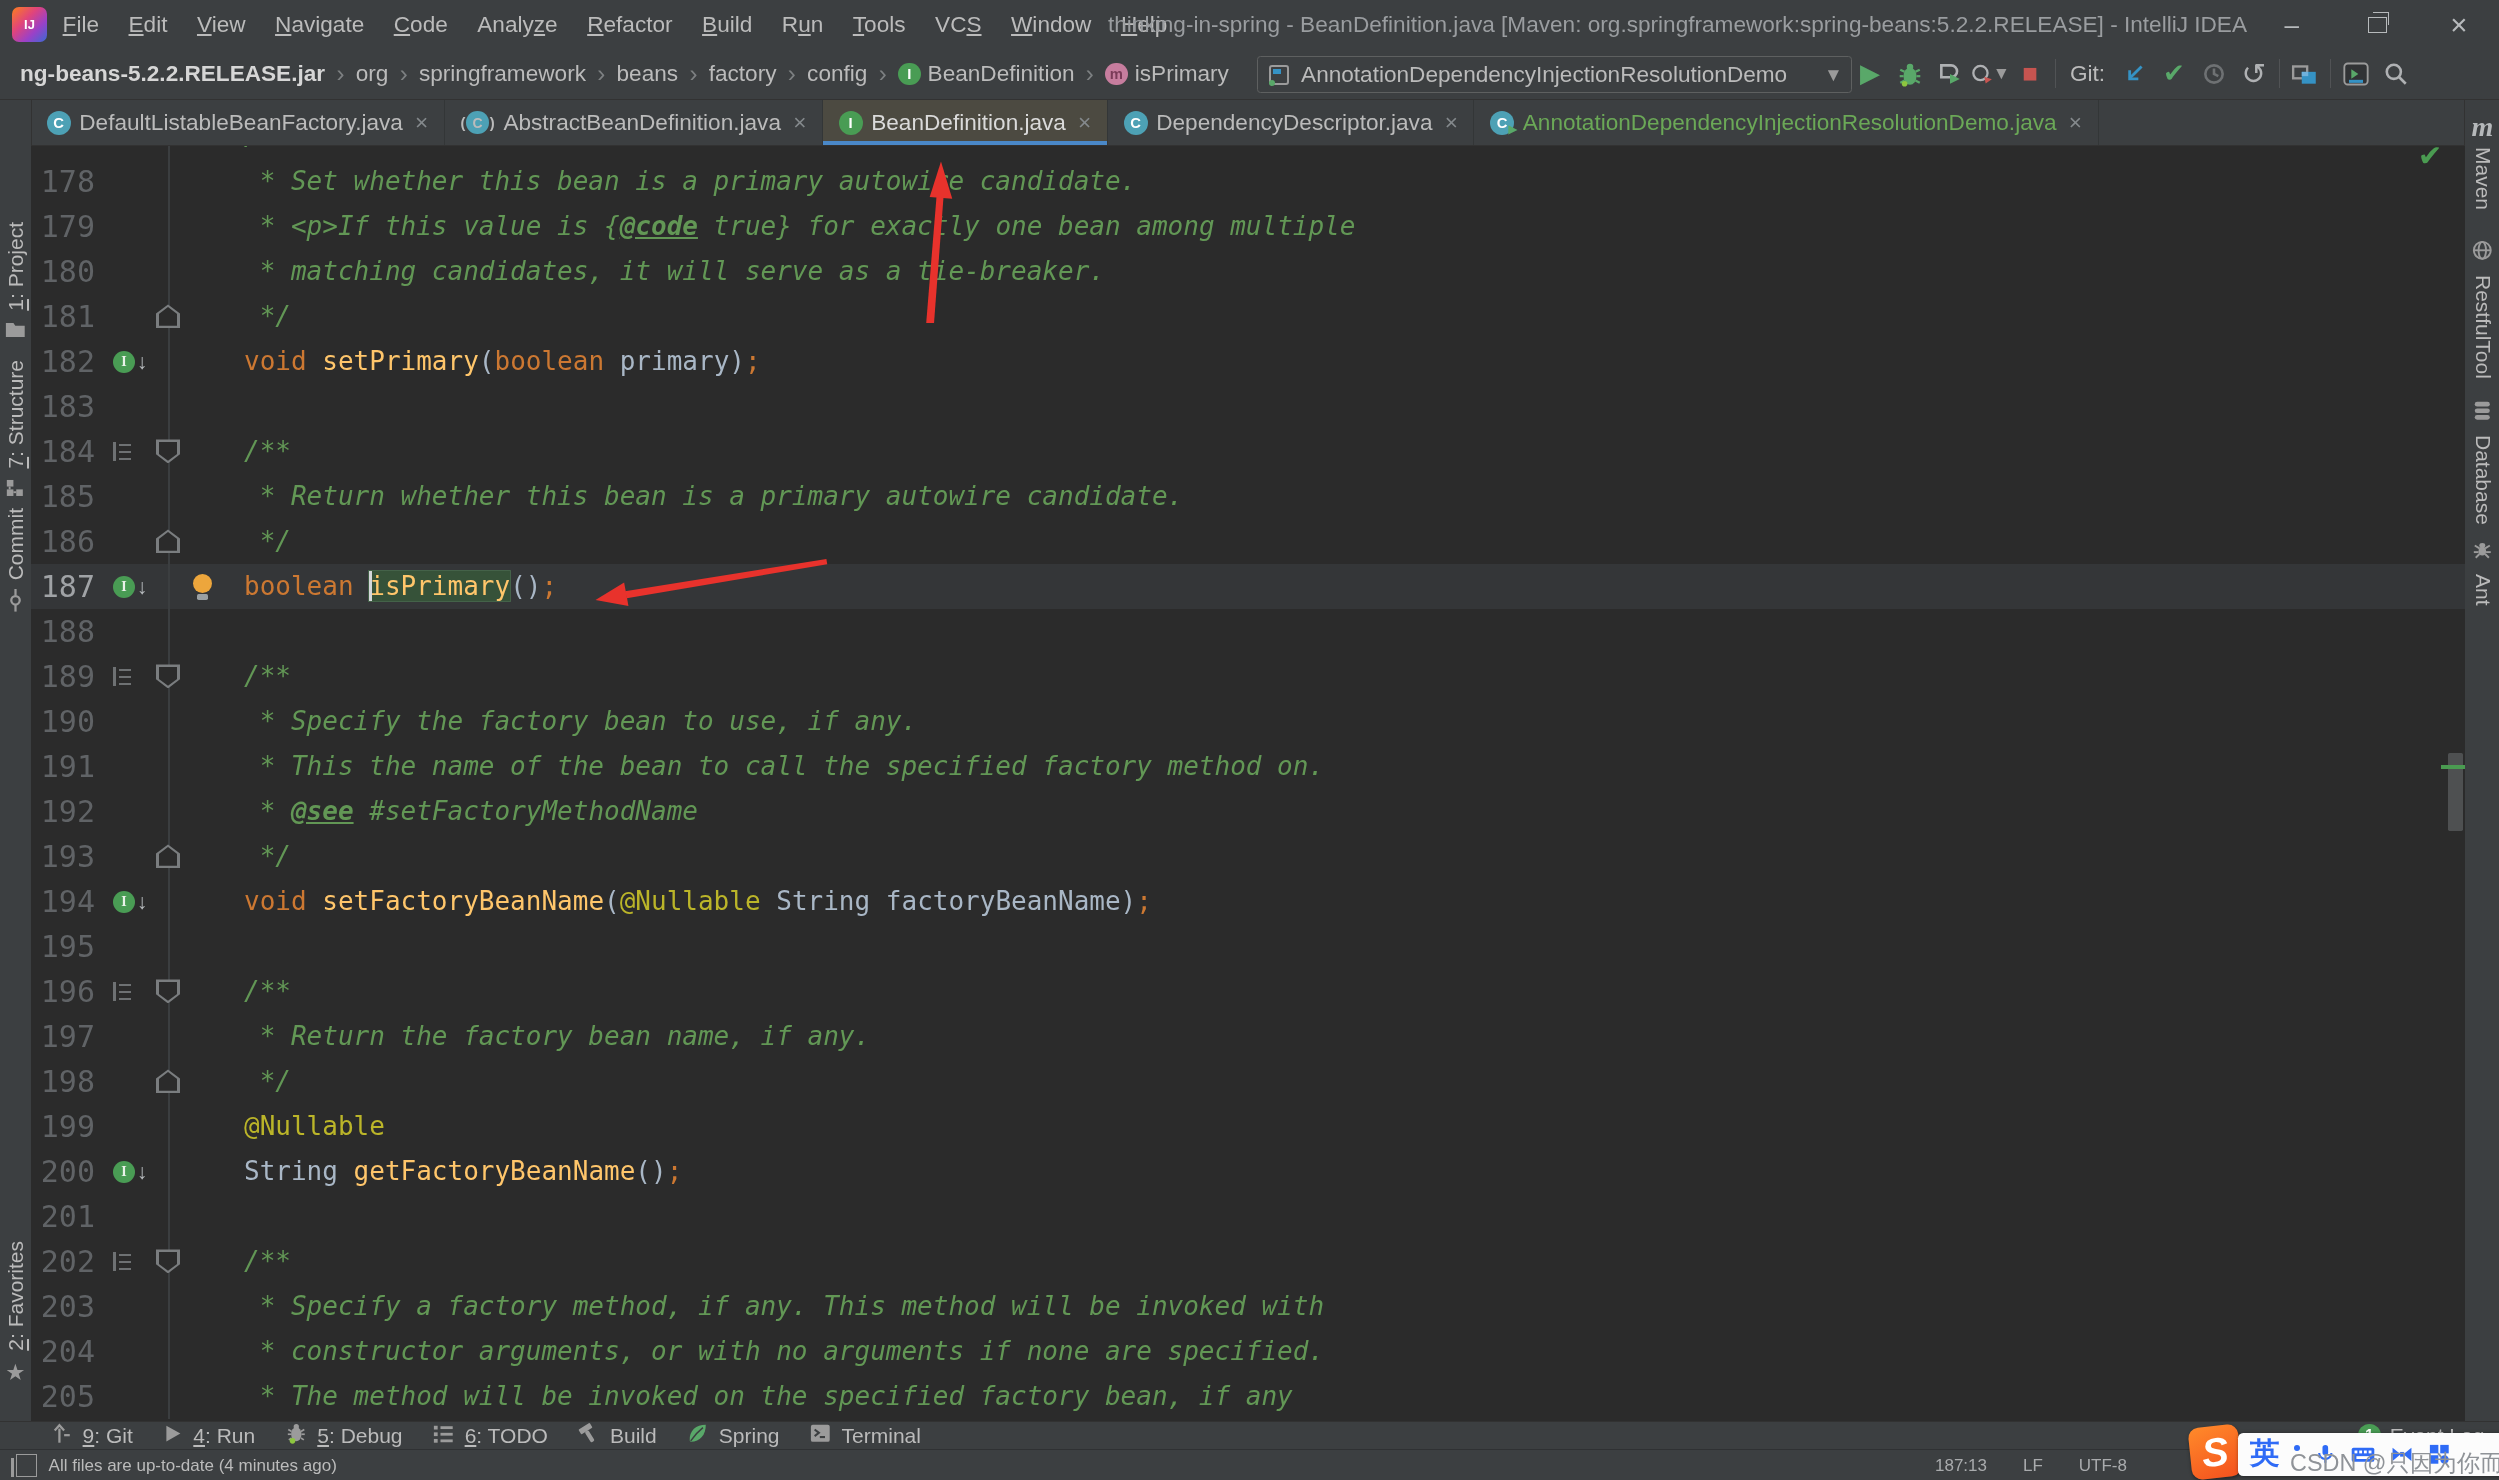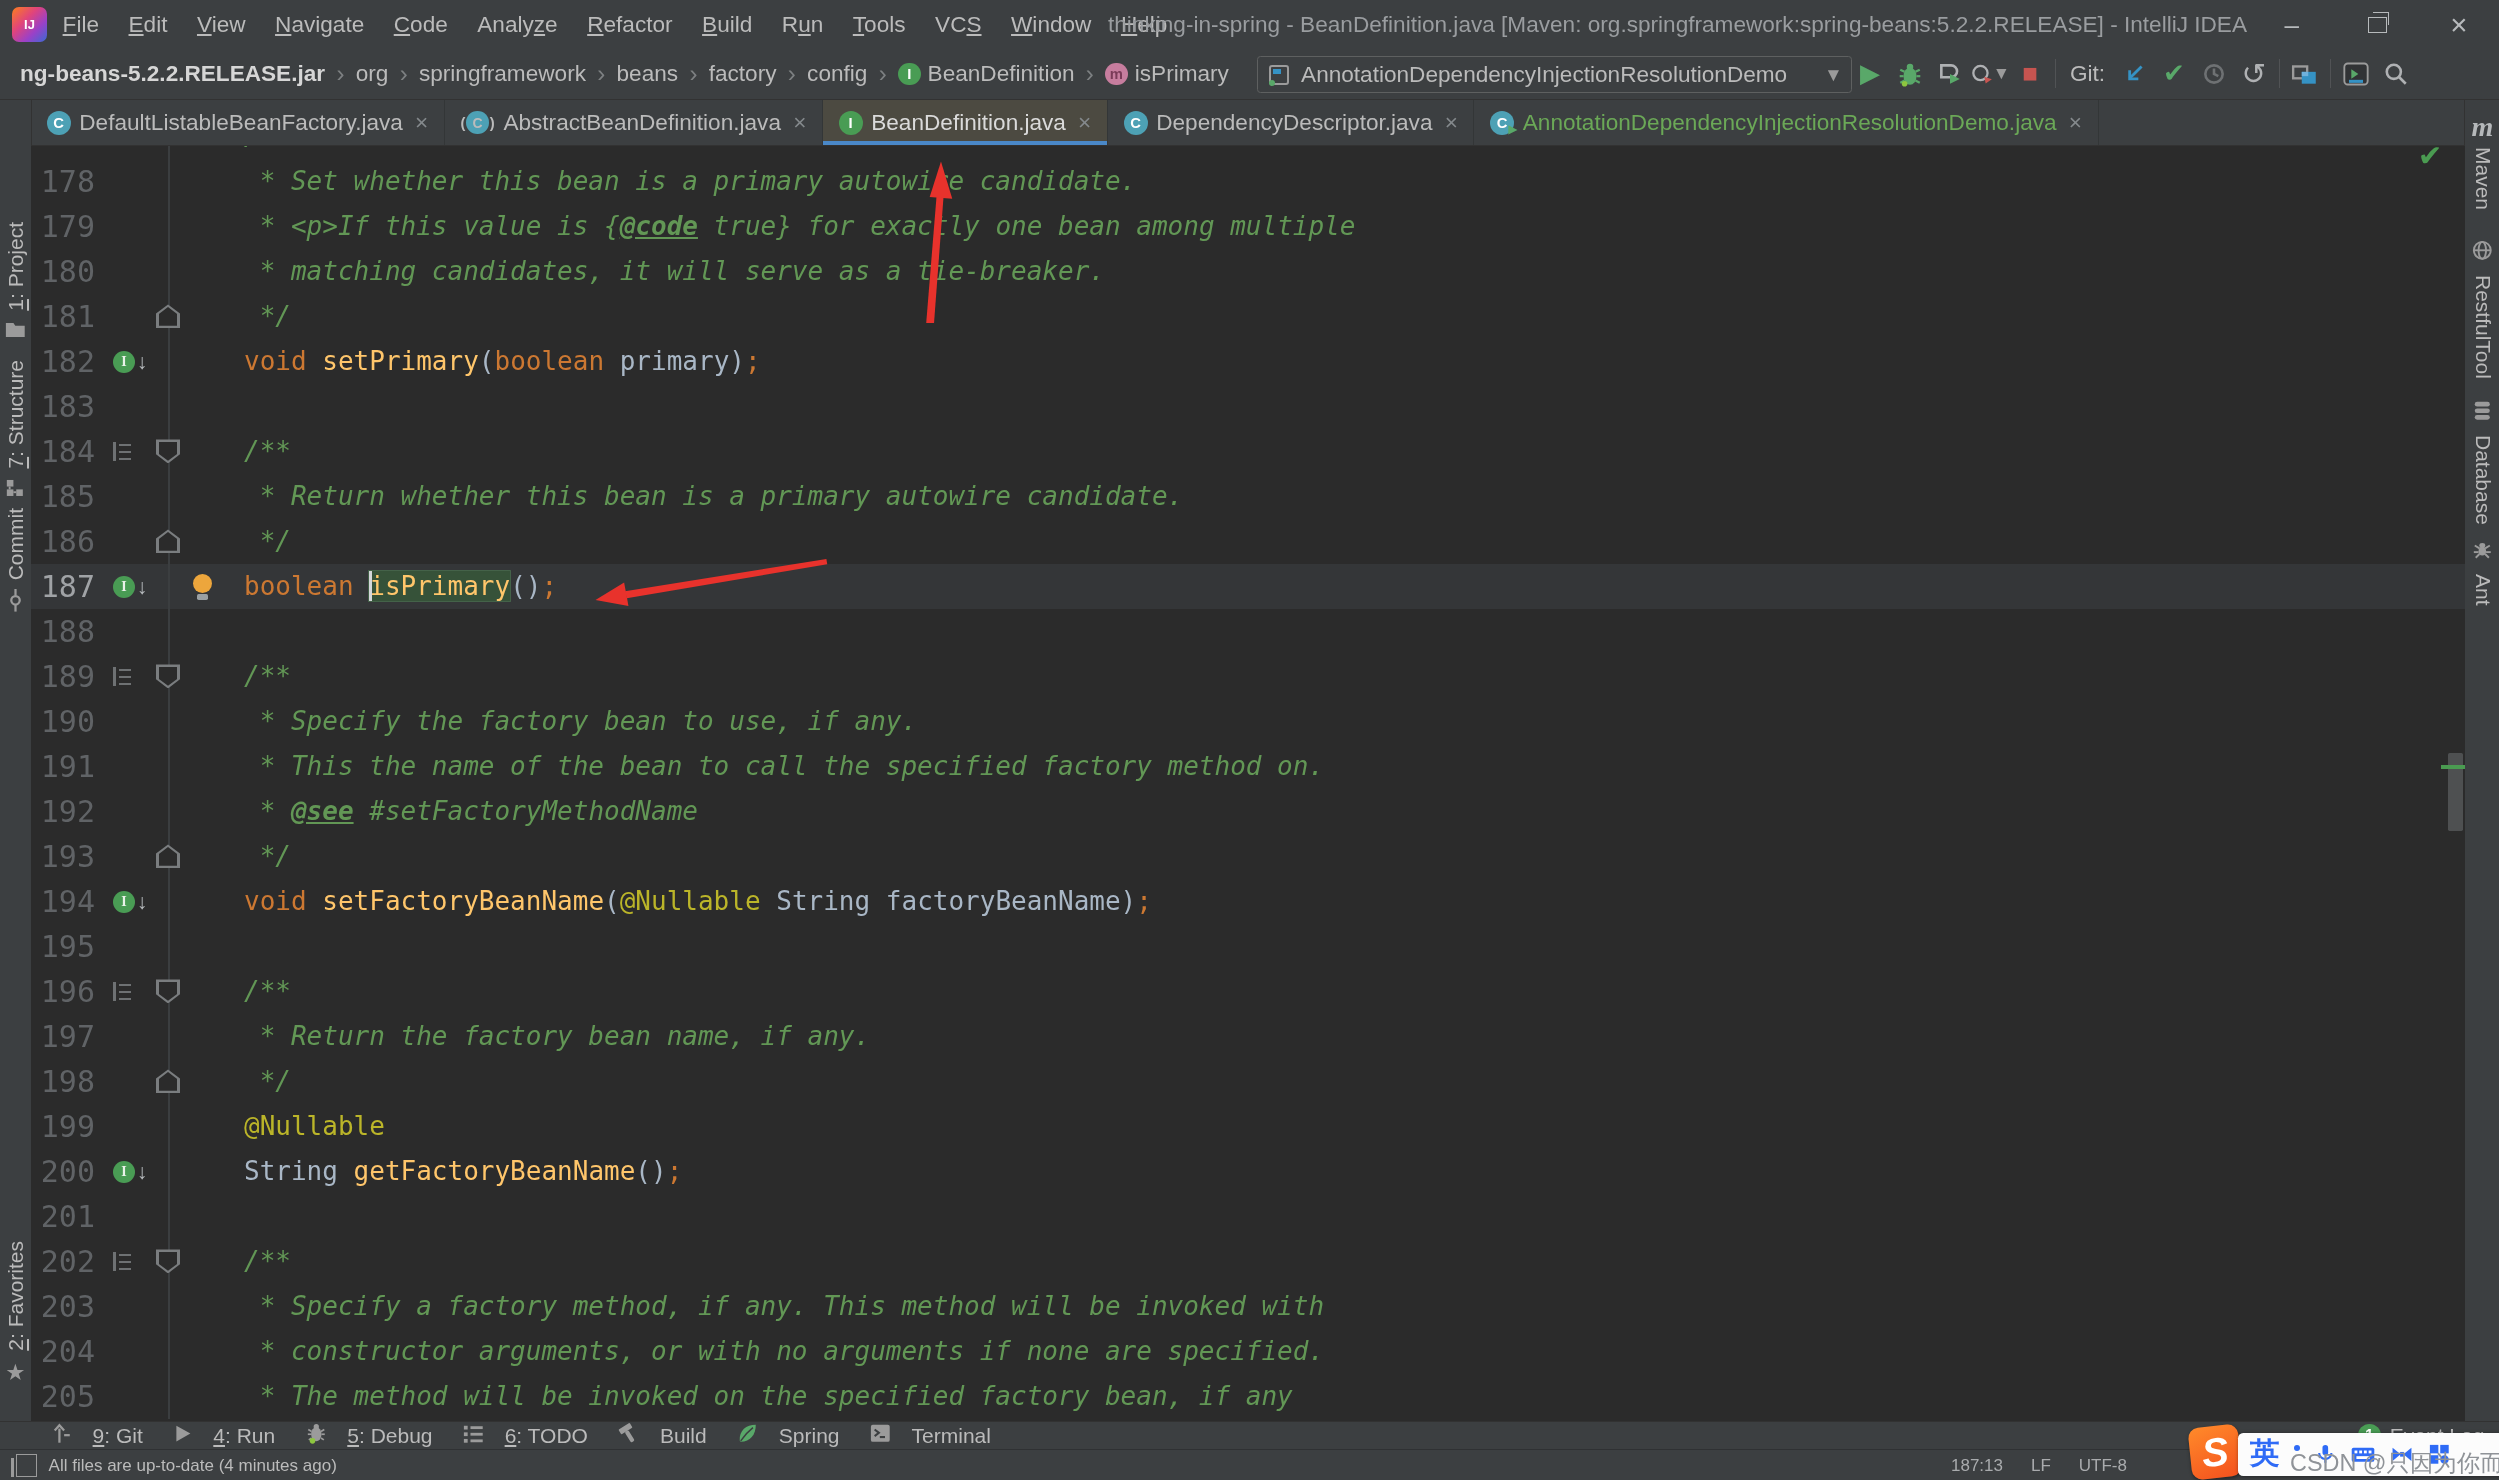--- a/index.html
+++ b/index.html
@@ -92,30 +92,30 @@
   .impl-arrow{color:#b8bcbf;font-size:21px;margin-left:1.7px;line-height:1;}
   .docico{position:relative;width:19px;height:21px;}
   .docico:before{content:"";position:absolute;left:0;top:0.9px;width:2.6px;height:19px;background:#6e7173;}
   .docico:after{content:"";position:absolute;left:6px;top:2.6px;width:12px;height:2.6px;background:#6e7173;
      box-shadow:0 7px 0 #6e7173,0 14px 0 #6e7173;}
   #inspect-ok{position:absolute;right:22.6px;top:-7px;color:#4a9b51;font-size:29.5px;font-weight:bold;}
   #scroll-thumb{position:absolute;right:1.7px;top:607px;width:15.6px;height:78px;background:#5b5d5f;opacity:.75;border-radius:1.7px;}
   #stripe-mark{position:absolute;right:0;top:619px;width:24px;height:4.3px;background:#4a9b51;}
   
   #bottombar{bottom:31px;height:28px;border-top:0.9px solid #323232;display:flex;align-items:center;font-size:21px;color:#bbbbbb;}
-  .btool{display:flex;align-items:center;gap:20px;margin-left:29.5px;}
+  .btool{display:flex;align-items:center;gap:10px;margin-left:29.5px;}
   .btool:first-child{margin-left:50px;}
   #event-log{position:absolute;right:15.6px;display:flex;align-items:center;gap:8.7px;font-size:21px;color:#bbbbbb;}
   #event-badge{width:23.4px;height:23.4px;border-radius:50%;background:#499C54;color:#fff;font-size:15.6px;font-weight:bold;
      display:flex;align-items:center;justify-content:center;}
   
   #statusbar{bottom:0;height:31px;border-top:0.9px solid #2f3133;display:flex;align-items:center;font-size:17px;color:#bbbbbb;}
   #files-ico{width:19px;height:21px;border:1.7px solid #9b9b9b;margin:0 12px 0 15.6px;position:relative;background:#3c3f41;}
   #files-ico:before{content:"";position:absolute;left:-6px;top:2.6px;width:3.5px;height:19px;background:#9b9b9b;}
-  #status-right{position:absolute;right:373px;display:flex;gap:28px;color:#a9abad;}
+  #status-right{position:absolute;right:373px;display:flex;gap:36px;color:#a9abad;}
   
   #ime{position:absolute;left:2190px;top:1424px;z-index:60;}
   #ime-s{position:absolute;left:0;top:1.7px;width:50px;height:52px;border-radius:10.4px;transform:rotate(-6deg);
      background:linear-gradient(160deg,#ff8a2a,#f4511e);color:#fff;font-size:40px;font-weight:bold;font-style:italic;
      display:flex;align-items:center;justify-content:center;box-shadow:0 1.7px 3.5px rgba(0,0,0,.4);}
   #ime-bar{position:absolute;left:48px;top:8.7px;width:262px;height:43px;background:#fcfcfc;border-radius:5.2px;
      display:flex;align-items:center;gap:14px;padding-left:12px;box-shadow:0 0.9px 3.5px rgba(0,0,0,.35);}
   #ime-mode{color:#2f6bf6;font-size:29.5px;font-weight:bold;}
   #ime-dot{width:6px;height:6px;border-radius:50%;background:#2f6bf6;margin-bottom:12px;}
   #csdn-mark{position:absolute;left:100px;top:22.6px;width:226px;color:#8f9398;font-size:23.4px;white-space:nowrap;z-index:61;}

